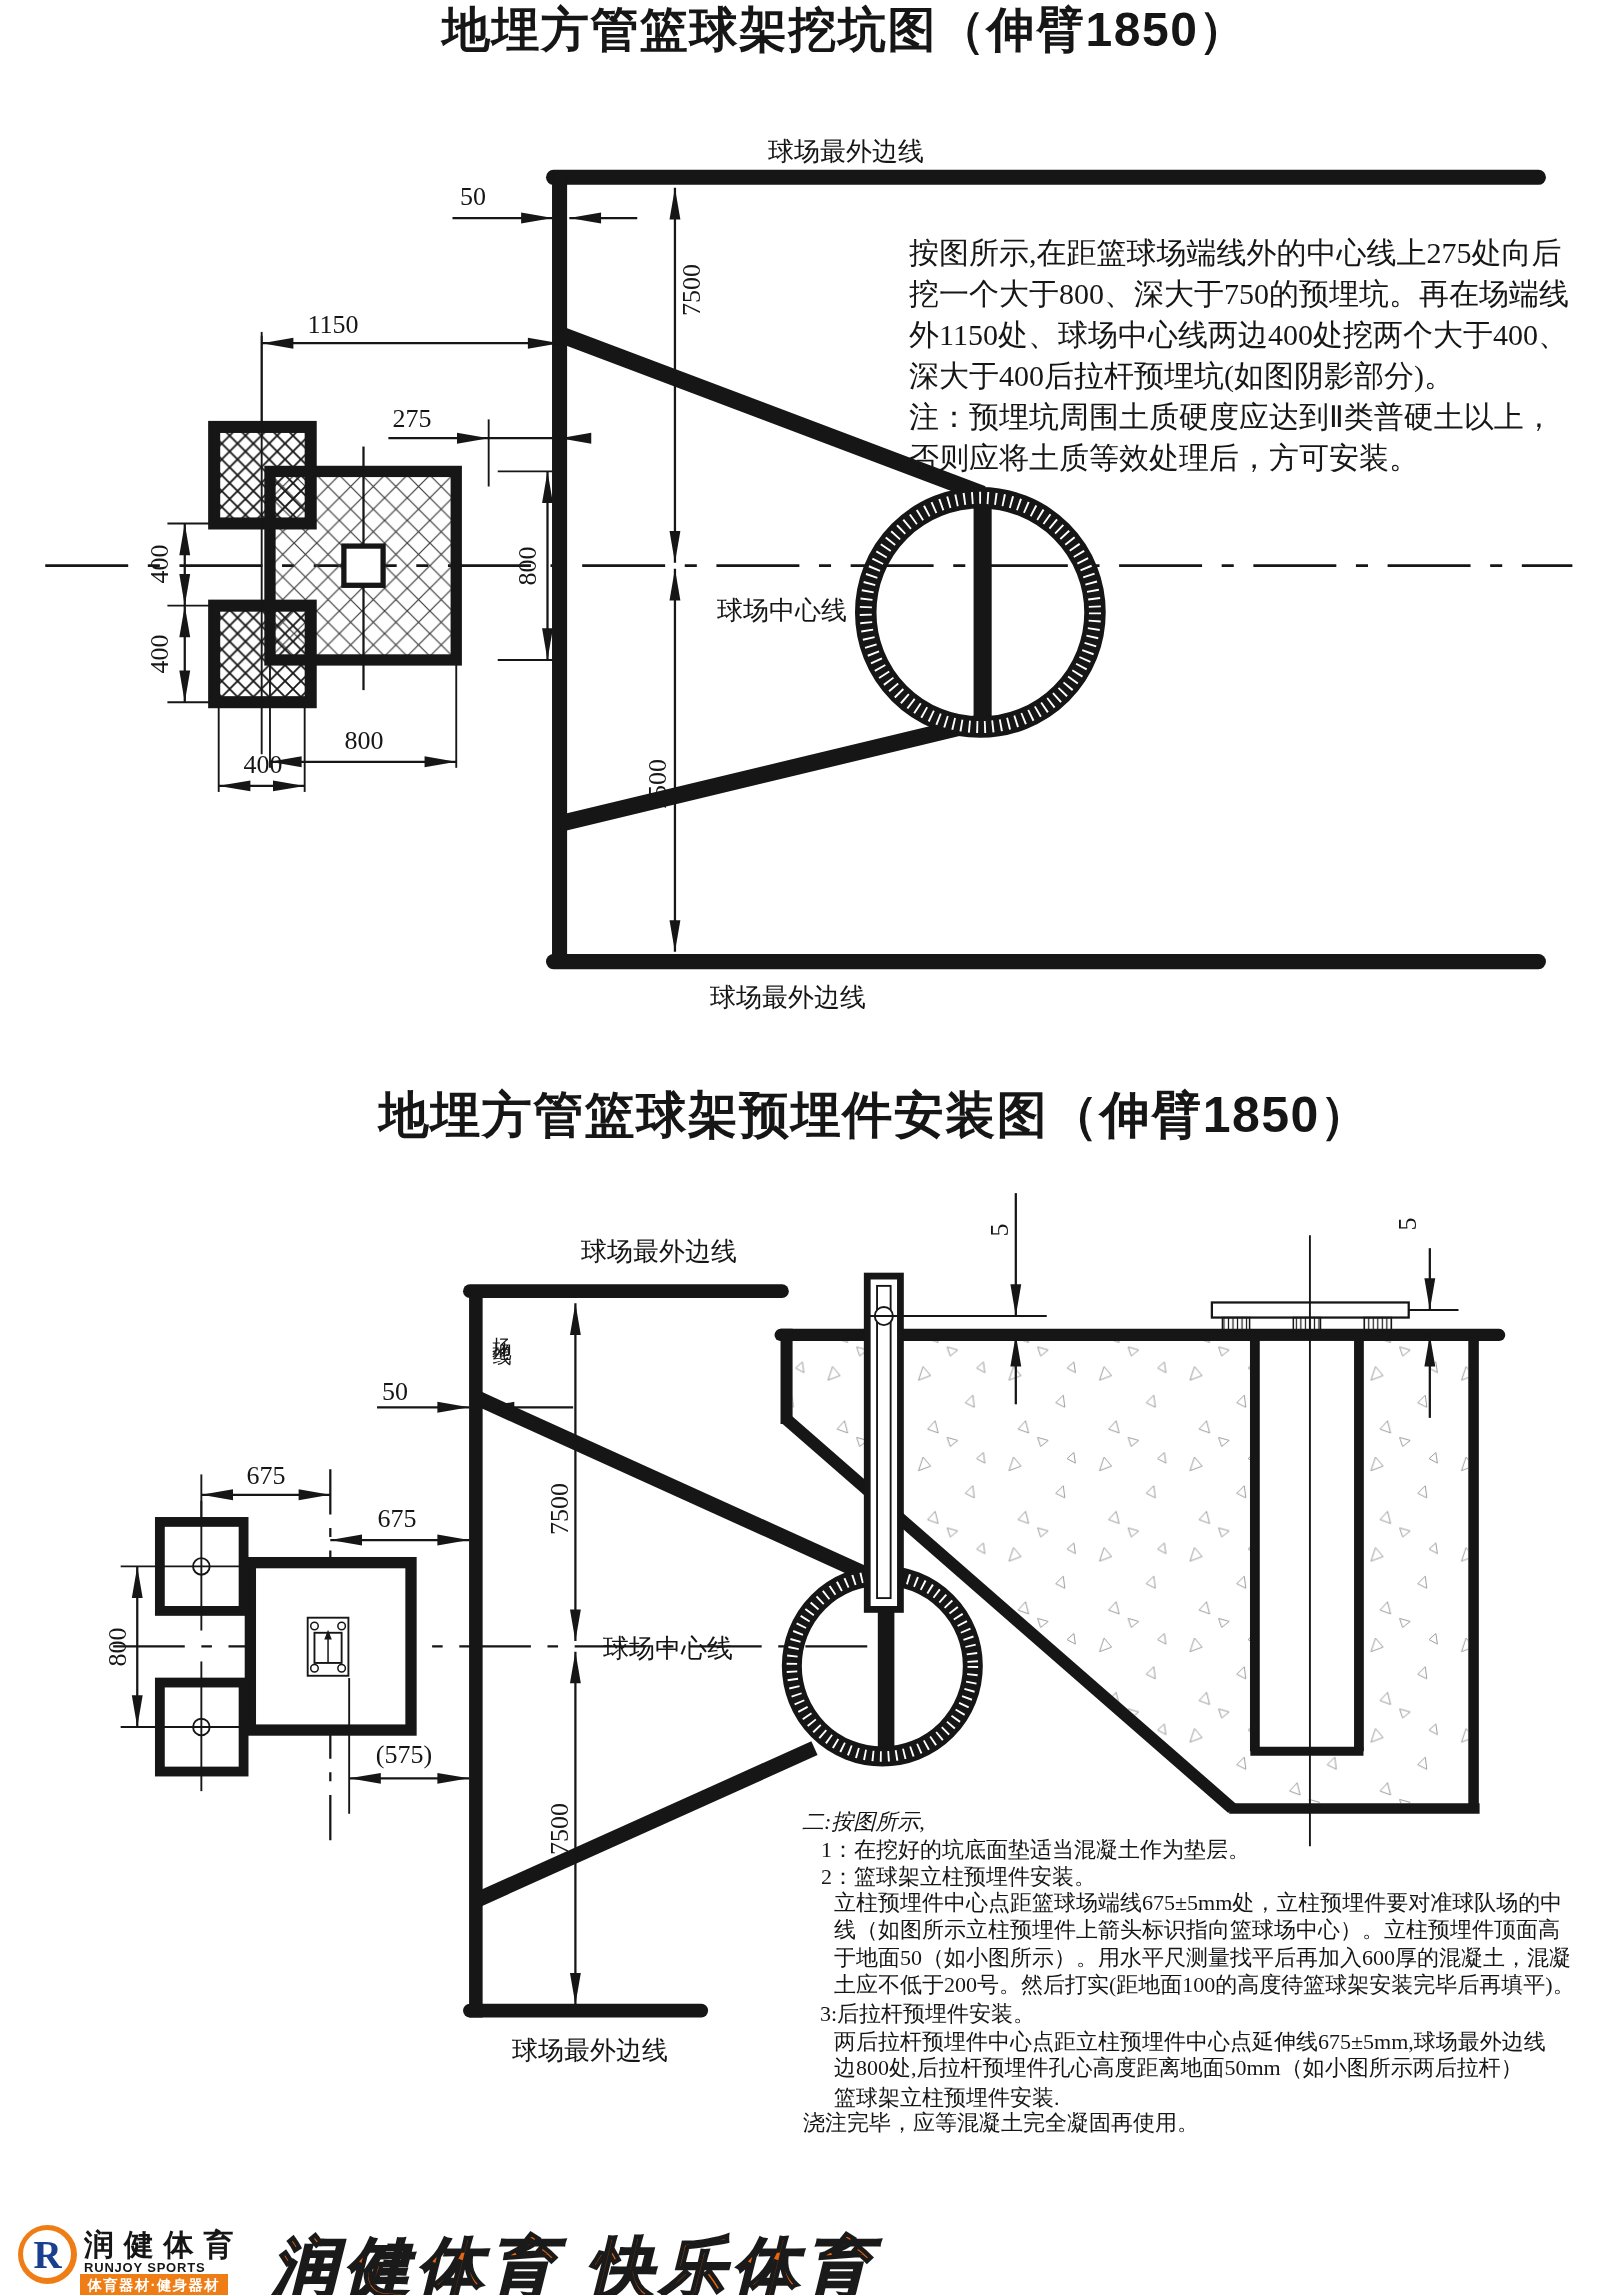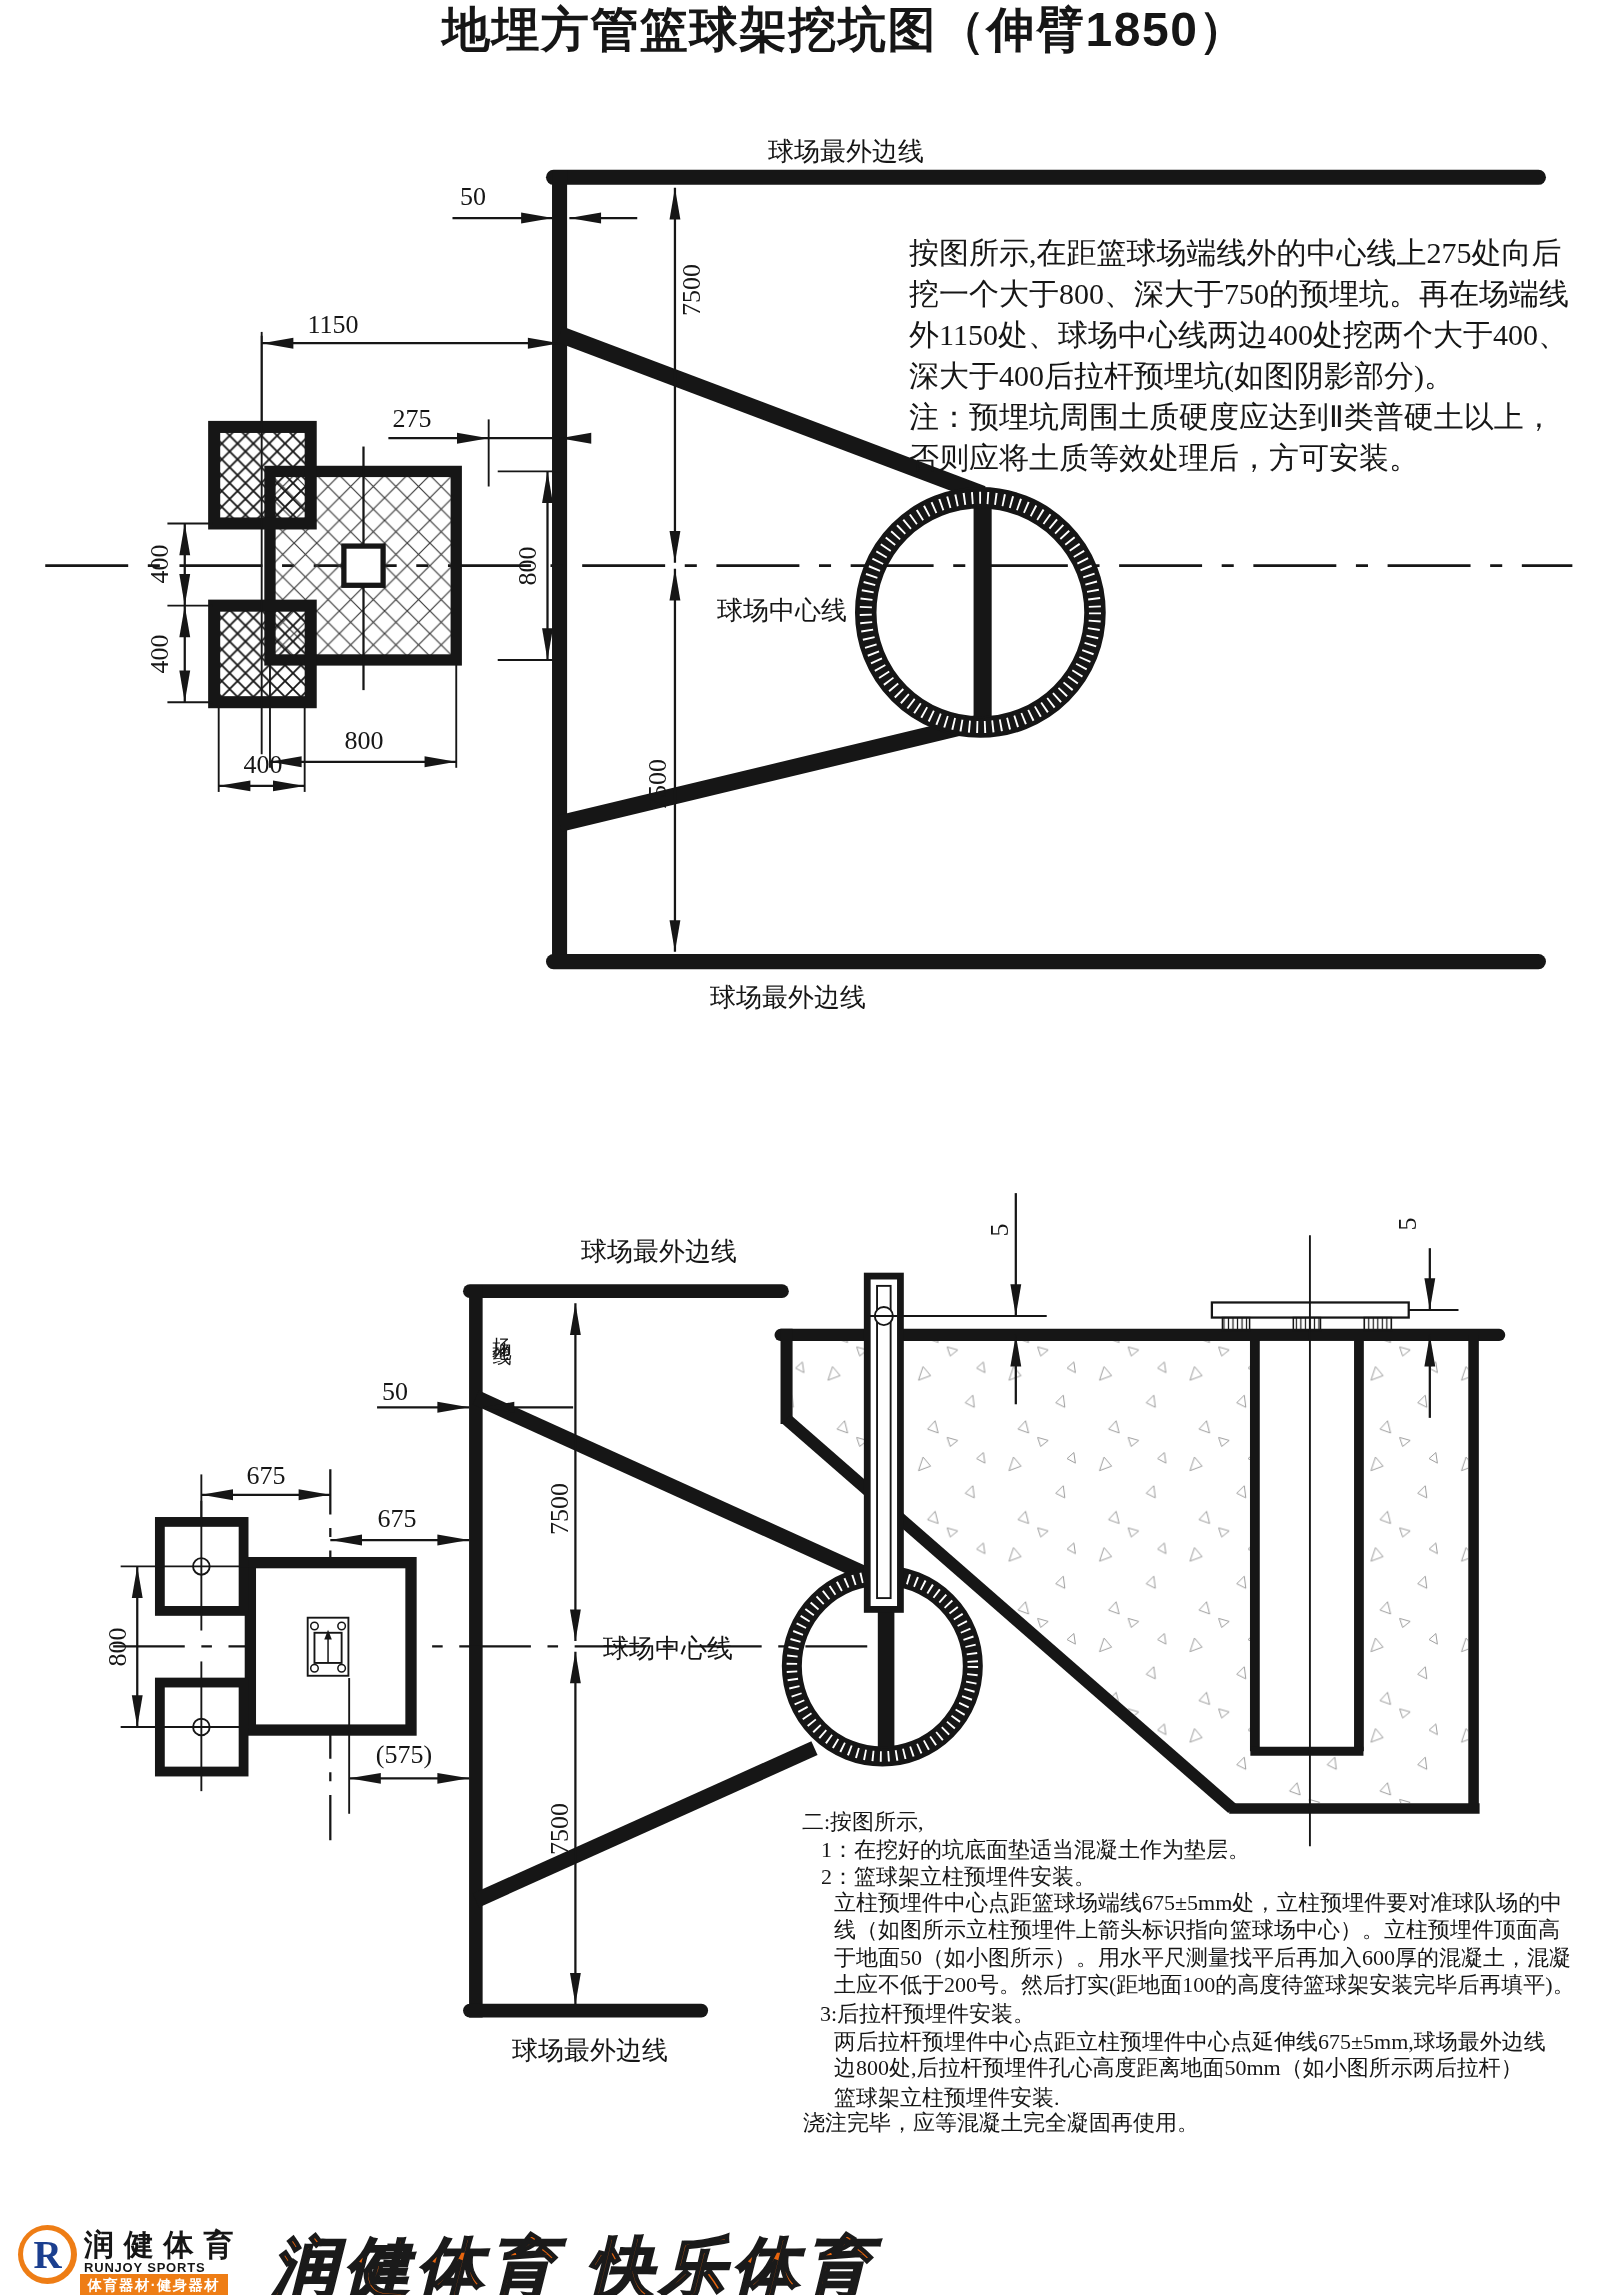--- a/index.html
+++ b/index.html
@@ -229,20 +229,21 @@
         <line x1="1347" y1="1862" x2="1347" y2="1770" marker-end="url(#aE)"></line>
 
         <line x1="1868" y1="1737" x2="1934" y2="1737" stroke-width="2.5"></line>
         <line x1="1896" y1="1655" x2="1896" y2="1737" marker-end="url(#aE)"></line>
         <line x1="1896" y1="1880" x2="1896" y2="1770" marker-end="url(#aE)"></line>
       </g>
     </g>
   </svg>
 
   <div class="lbl title t1 c" style="left:845px;top:30px;">地埋方管篮球架挖坑图（伸臂1850）</div>
+  <div class="lbl title t2 c" style="left:875px;top:1115px;">地埋方管篮球架预埋件安装图（伸臂1850）</div>
 
   <div class="lbl cjk c" style="left:846px;top:151px;">球场最外边线</div>
   <div class="lbl cjk c" style="left:788px;top:997px;">球场最外边线</div>
   <div class="lbl cjk" style="left:717px;top:593px;">球场中心线</div>
   <div class="lbl note1" style="left:909px;top:201px;margin-top:31px;">按图所示,在距篮球场端线外的中心线上275处向后
 挖一个大于800、深大于750的预埋坑。再在场端线
 外1150处、球场中心线两边400处挖两个大于400、
 深大于400后拉杆预埋坑(如图阴影部分)。
 注：预埋坑周围土质硬度应达到Ⅱ类普硬土以上，
 否则应将土质等效处理后，方可安装。</div>
@@ -267,21 +268,21 @@
   <div class="lbl dim c" style="left:266px;top:1476px;">675</div>
   <div class="lbl dim c" style="left:397px;top:1519px;">675</div>
   <div class="lbl dim r" style="left:118px;top:1647px;">800</div>
   <div class="lbl dim c" style="left:404px;top:1755px;">(575)</div>
   <div class="lbl dim r" style="left:560px;top:1509px;">7500</div>
   <div class="lbl dim r" style="left:560px;top:1829px;">7500</div>
   <div class="lbl dim r" style="left:1000px;top:1230px;">5</div>
   <div class="lbl dim r" style="left:1408px;top:1224px;">5</div>
 
   <div>
-    <div class="lbl note2" style="left:802px;top:1807px;">二:按图所示,</div>
+    <div class="lbl note2" style="left:802px;top:1807px;font-style:italic;">二:按图所示,</div>
     <div class="lbl note2" style="left:821px;top:1835px;">1：在挖好的坑底面垫适当混凝土作为垫层。</div>
     <div class="lbl note2" style="left:821px;top:1862px;">2：篮球架立柱预埋件安装。</div>
     <div class="lbl note2" style="left:834px;top:1888px;text-align:center;">立柱预埋件中心点距篮球场端线675±5mm处，立柱预埋件要对准球队场的中</div>
     <div class="lbl note2" style="left:834px;top:1915px;">线（如图所示立柱预埋件上箭头标识指向篮球场中心）。立柱预埋件顶面高</div>
     <div class="lbl note2" style="left:834px;top:1943px;">于地面50（如小图所示）。用水平尺测量找平后再加入600厚的混凝土，混凝</div>
     <div class="lbl note2" style="left:834px;top:1970px;text-align:right;">土应不低于200号。然后打实(距地面100的高度待篮球架安装完毕后再填平)。</div>
     <div class="lbl note2" style="left:820px;top:1999px;">3:后拉杆预埋件安装。</div>
     <div class="lbl note2" style="left:834px;top:2027px;">两后拉杆预埋件中心点距立柱预埋件中心点延伸线675±5mm,球场最外边线</div>
     <div class="lbl note2" style="left:834px;top:2053px;">边800处,后拉杆预埋件孔心高度距离地面50mm（如小图所示两后拉杆）</div>
     <div class="lbl note2" style="left:834px;top:2083px;">篮球架立柱预埋件安装.</div>

